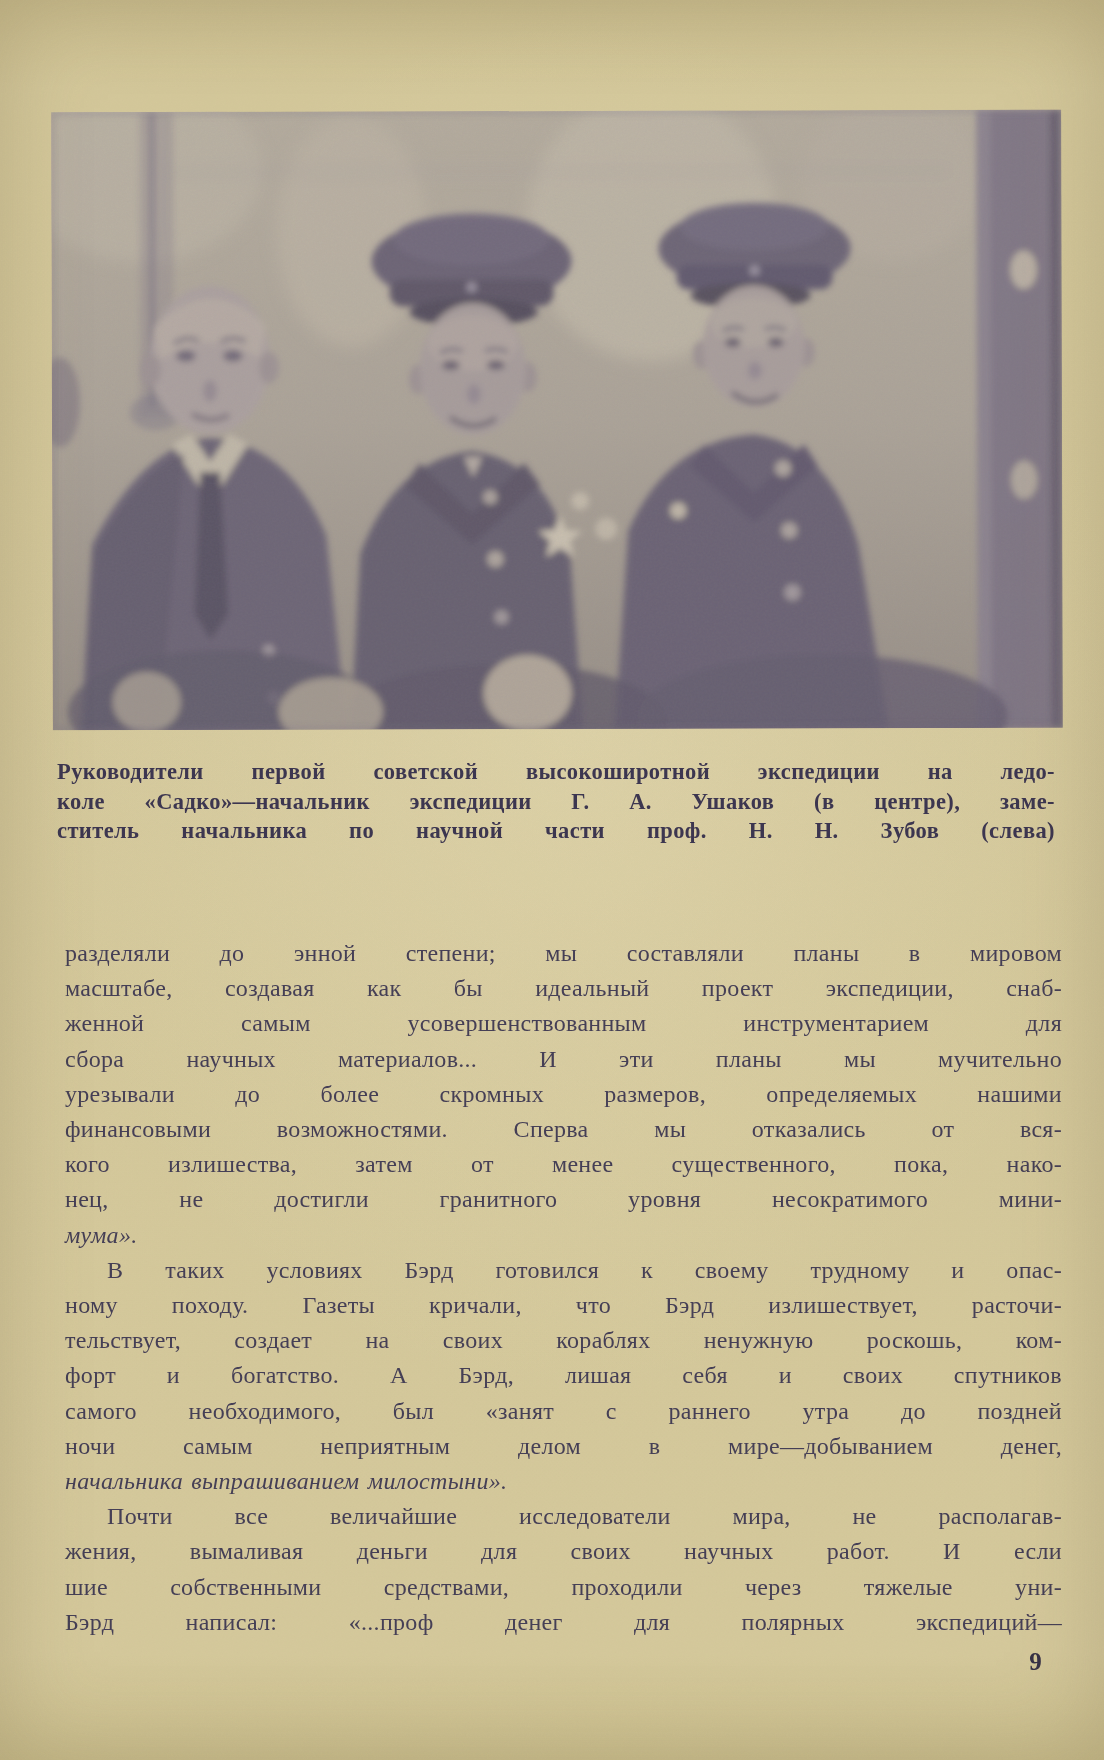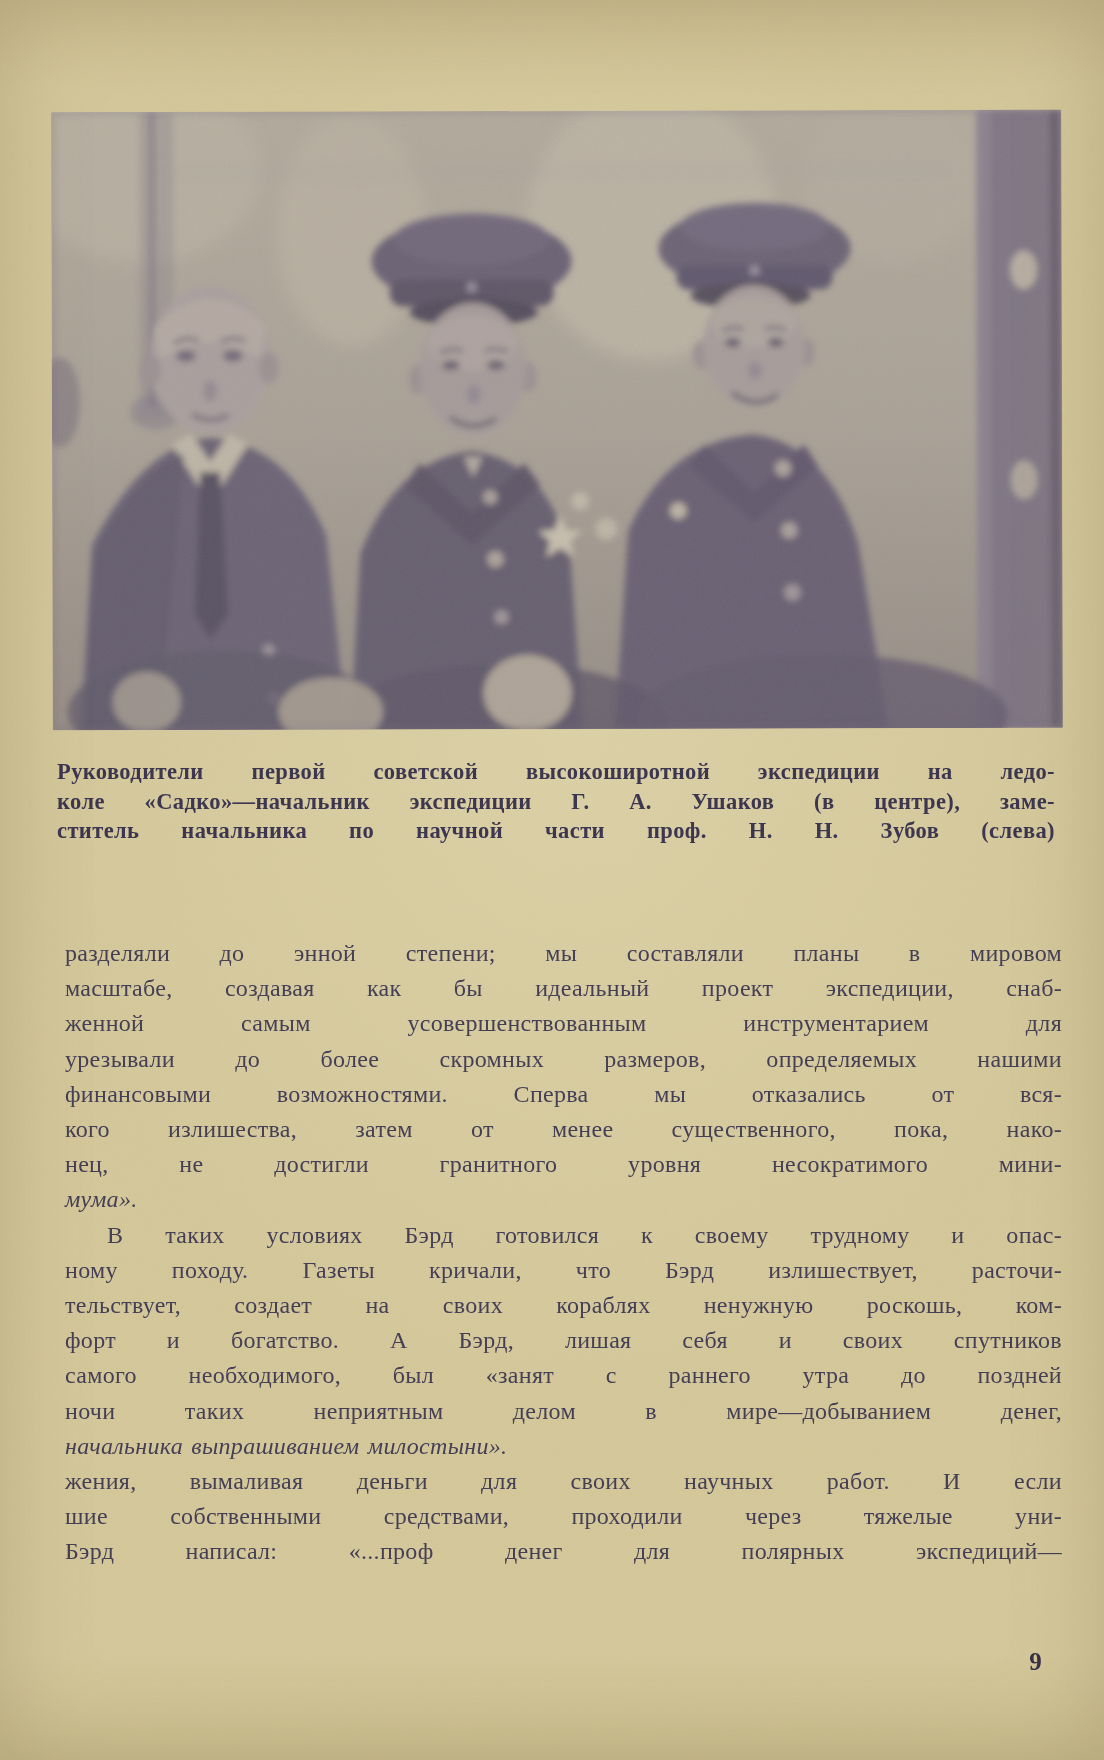--- a/index.html
+++ b/index.html
@@ -192,32 +192,34 @@
   <div class="caption">
       <div class="cap-line">Руководители первой советской высокоширотной экспедиции на ледо-</div>
       <div class="cap-line">коле «Садко»—начальник экспедиции Г. А. Ушаков (в центре), заме-</div>
       <div class="cap-line">ститель начальника по научной части проф. Н. Н. Зубов (слева)</div>
     </div>
 
   <div class="body-text">
       <div class="line">разделяли до энной степени; мы составляли планы в мировом</div>
       <div class="line">масштабе, создавая как бы идеальный проект экспедиции, снаб-</div>
       <div class="line">женной самым усовершенствованным инструментарием для</div>
+      <div class="line">сбора научных материалов... И эти планы мы мучительно</div>
       <div class="line">урезывали до более скромных размеров, определяемых нашими</div>
       <div class="line">финансовыми возможностями. Сперва мы отказались от вся-</div>
       <div class="line">кого излишества, затем от менее существенного, пока, нако-</div>
       <div class="line">нец, не достигли гранитного уровня несократимого мини-</div>
       <div class="line endline">мума».</div>
       <div class="line indent">В таких условиях Бэрд готовился к своему трудному и опас-</div>
       <div class="line">ному походу. Газеты кричали, что Бэрд излишествует, расточи-</div>
       <div class="line">тельствует, создает на своих кораблях ненужную роскошь, ком-</div>
       <div class="line">форт и богатство. А Бэрд, лишая себя и своих спутников</div>
       <div class="line">самого необходимого, был «занят с раннего утра до поздней</div>
-      <div class="line">ночи таких неприятным делом в мире—добыванием денег,</div>
+      <div class="line">ночи самым неприятным делом в мире—добыванием денег,</div>
       <div class="line endline">начальника выпрашиванием милостыни».</div>
+      <div class="line indent">Почти все величайшие исследователи мира, не располагав-</div>
       <div class="line">жения, вымаливая деньги для своих научных работ. И если</div>
       <div class="line">шие собственными средствами, проходили через тяжелые уни-</div>
       <div class="line">Бэрд написал: «...проф денег для полярных экспедиций—</div>
     </div>
 
   <div class="page-number">9</div>
 
   <div class="grain">
     <svg viewBox="0 0 1104 1760" preserveAspectRatio="none">
       <filter id="paperF">

